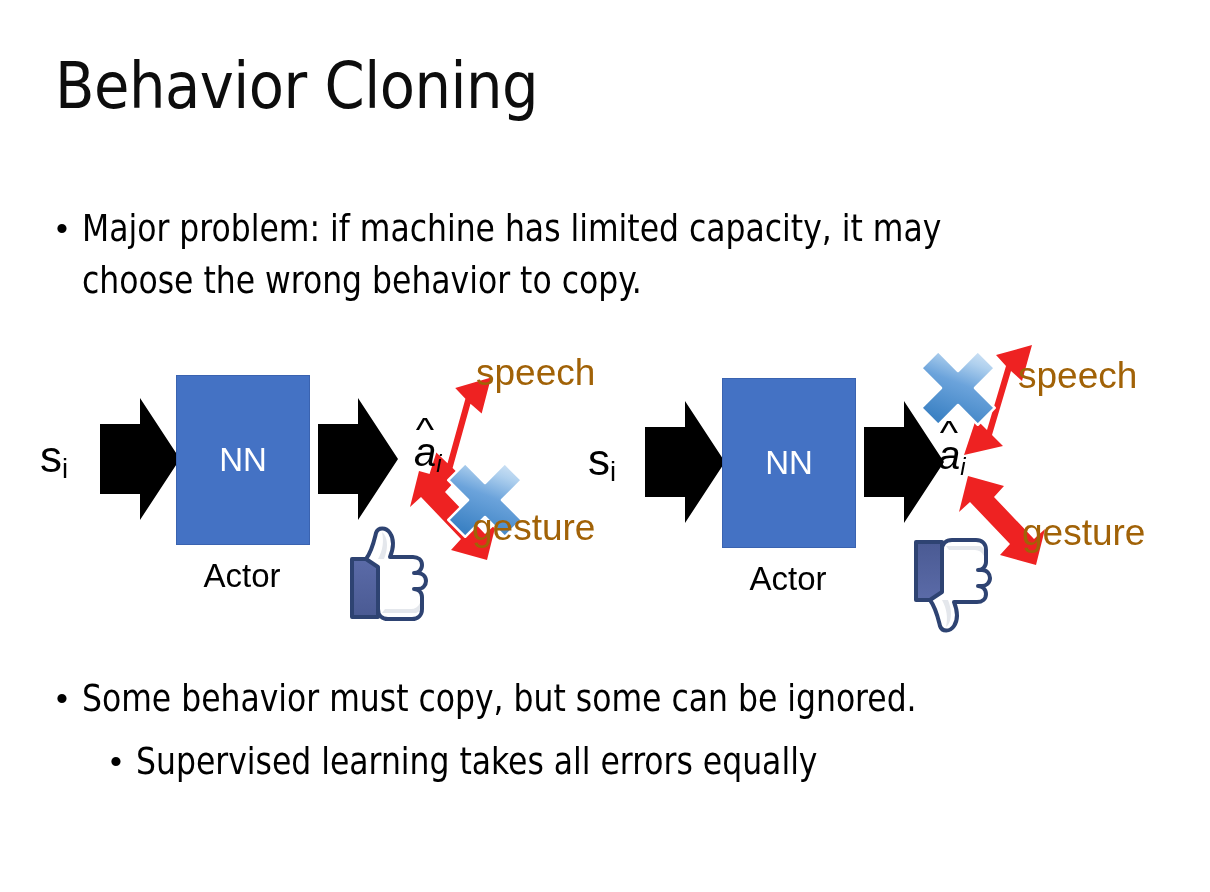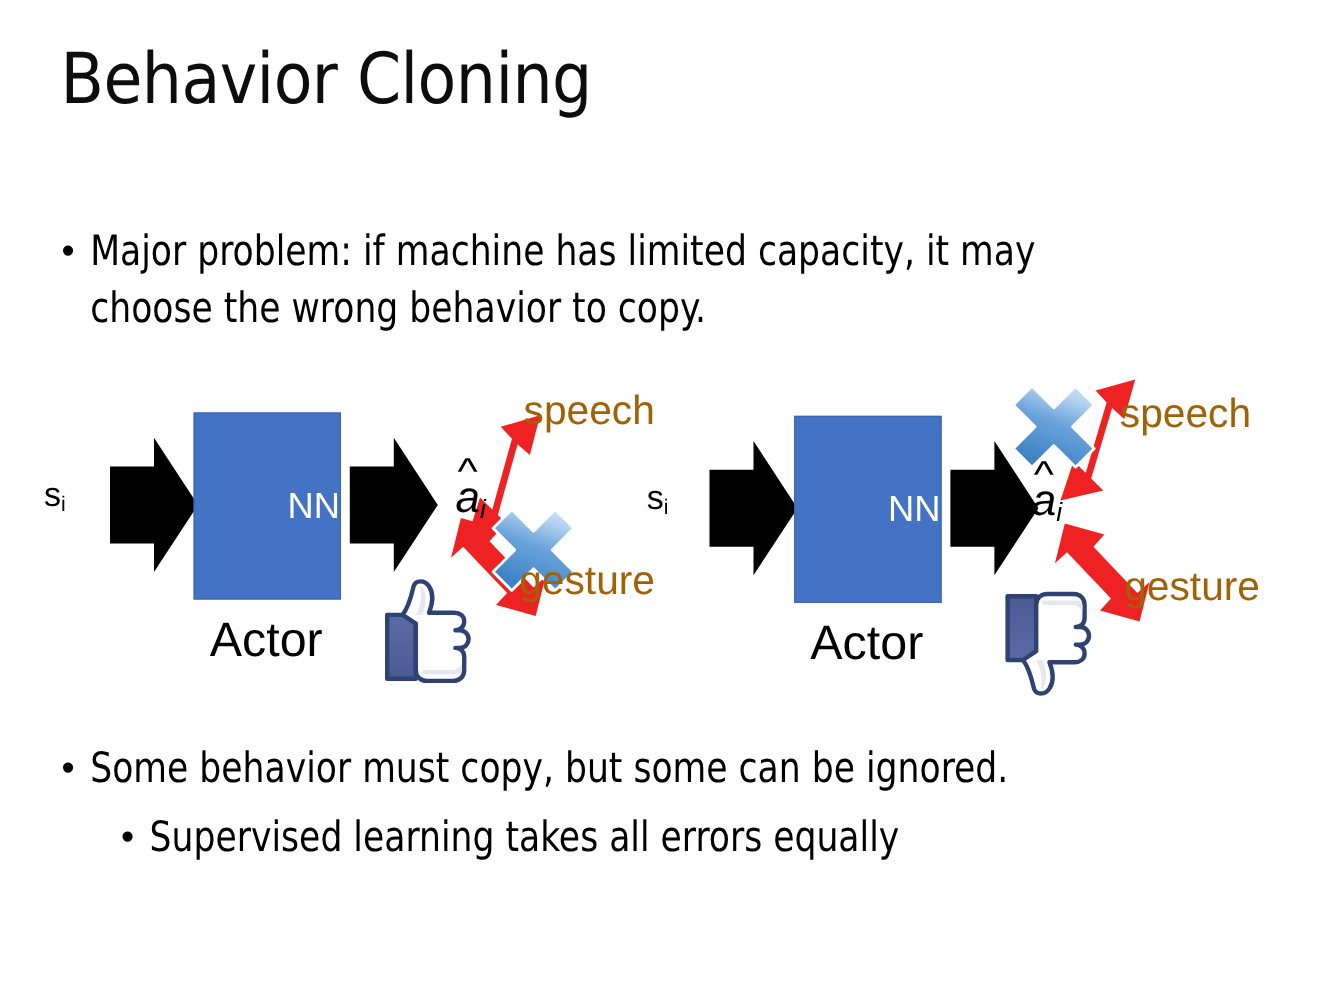--- a/index.html
+++ b/index.html
@@ -14,21 +14,21 @@
     background: #ffffff;
     overflow: hidden;
     font-family: "Liberation Sans", sans-serif;
     color: #000000;
   }
 
   
   #slide-title {
     position: absolute;
     left: 55px;
-    top: 40px;
+    top: 53px;
     font-size: 64px;
     line-height: 1.05;
     font-weight: 300;
     font-family: "DejaVu Sans Condensed", "Liberation Sans Narrow", "Liberation Sans", sans-serif;
     letter-spacing: -0.5px;
     white-space: nowrap;
     color: #0d0d0d;
   }
 
   
@@ -57,47 +57,47 @@
 
   #bullet-top   { left: 56px; top: 202px; width: 1060px; }
   #bullet-mid   { left: 56px; top: 672px; width: 1110px; }
   #bullet-sub   { left: 110px; top: 735px; width: 1060px; }
 
   
   .diagram { position: absolute; top: 0; left: 0; width: 1210px; height: 892px; pointer-events: none; }
 
   .label-s {
     position: absolute;
-    font-size: 31px;
+    font-size: 44px;
     font-family: "Liberation Sans", sans-serif;
     color: #000;
     white-space: nowrap;
   }
   .label-s sub {
     font-size: 0.62em;
     vertical-align: -0.22em;
   }
 
   .nn-box {
     position: absolute;
     background: #4472C4;
     border: 1px solid #3a63b0;
     display: flex;
     align-items: center;
-    justify-content: flex-end;
+    justify-content: center;
   }
   .nn-box-label {
     color: #ffffff;
     font-size: 33px;
     font-family: "Liberation Sans", sans-serif;
   }
 
   .actor-label {
     position: absolute;
-    font-size: 44px;
+    font-size: 33px;
     font-family: "Liberation Sans", sans-serif;
     color: #000;
     text-align: center;
     white-space: nowrap;
   }
 
   .out-label {
     position: absolute;
     font-size: 40px;
     font-family: Liberation Sans, sans-serif;

